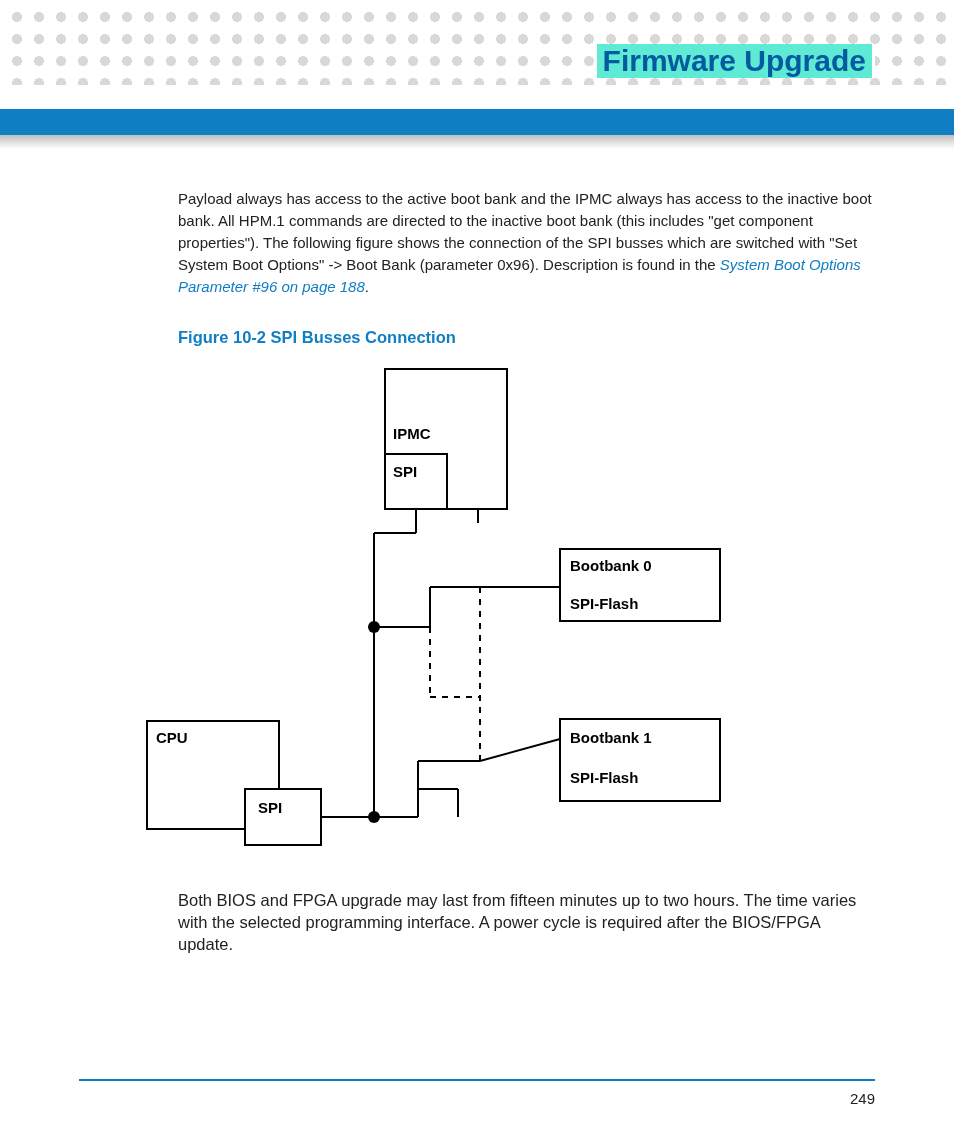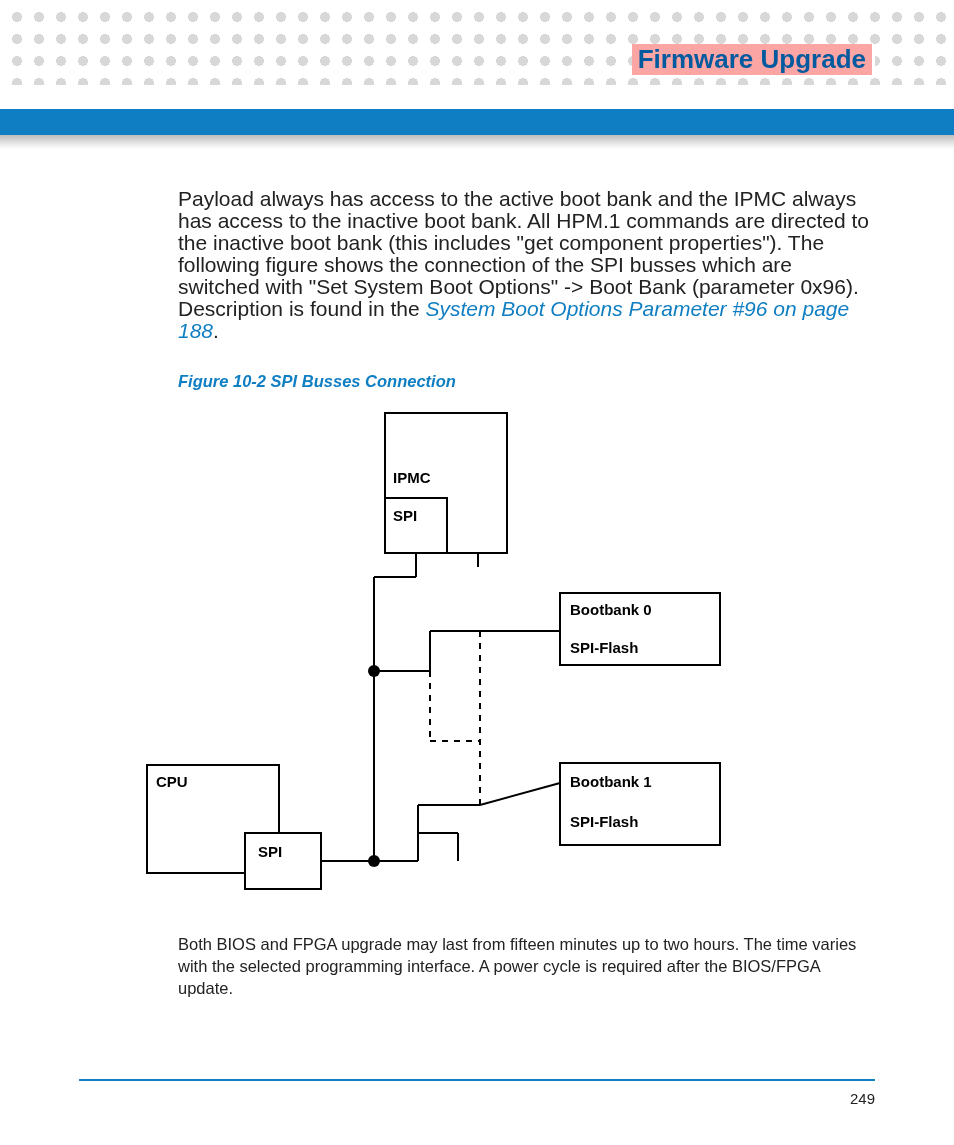--- a/index.html
+++ b/index.html
@@ -5,31 +5,31 @@
   * { box-sizing: border-box; margin: 0; padding: 0; }
   html, body { width: 954px; height: 1145px; font-family: "Myriad Pro", "Segoe UI", Arial, sans-serif; background: #fff; color: #222; }
   .page { position: relative; width: 954px; height: 1145px; overflow: hidden; }
 
   
   .dot-bg { position: absolute; top: 0; left: 0; width: 954px; height: 85px;
             background-image: radial-gradient(circle, #d8d8d8 5px, transparent 5px);
             background-size: 22px 22px; background-position: 6px 6px; }
   .dot-clear { position: absolute; top: 44px; left: 695px; width: 180px; height: 26px; background: #fff; }
 
-  .header-title { position: absolute; top: 44px; right: 82px; font-size: 26px; font-weight: 700; color: #045a9f; background: #fca5a5; padding: 0 6px; }
+  .header-title { position: absolute; top: 44px; right: 82px; font-size: 30px; font-weight: 700; color: #045a9f; background: #5eead4; padding: 0 6px; }
 
   .blue-bar { position: absolute; top: 109px; left: 0; width: 954px; height: 26px; background: #0f7ec2; }
   .shadow-bar { position: absolute; top: 135px; left: 0; width: 954px; height: 14px;
                 background: linear-gradient(to bottom, #bdbdbd 0%, #e6e6e6 60%, #fff 100%); }
 
   .content { position: absolute; top: 188px; left: 178px; width: 700px; }
-  .para { font-size: 21px; line-height: 22px; color: #222; }
+  .para { font-size: 15px; line-height: 22px; color: #222; }
   .link { color: #0f7ec2; font-style: italic; cursor: pointer; }
 
-  .fig-caption { margin-top: 30px; font-size: 16.5px; font-style: italic; color: #0f7ec2; font-weight: 600; }
+  .fig-caption { margin-top: 30px; font-size: 16.5px; color: #0f7ec2; font-weight: 600; }
 
   .diagram-wrap { position: relative; width: 700px; height: 530px; margin-top: 12px; }
   .diagram-wrap svg { position: absolute; left: -50px; top: 0; }
 
   .para2 { font-size: 16.5px; line-height: 22px; color: #222; }
 
   .footer-line { position: absolute; left: 79px; bottom: 64px; width: 796px; height: 0; border-top: 2px solid #0f7ec2; }
   .footer-left { position: absolute; left: 79px; bottom: 38px; font-size: 15px; color: #222; }
   .footer-right { position: absolute; right: 79px; bottom: 38px; font-size: 15px; color: #222; }
 

